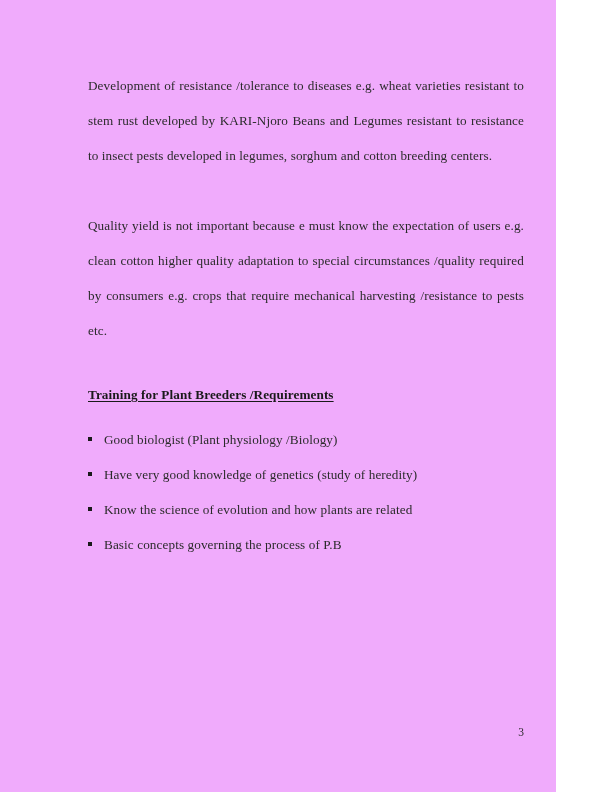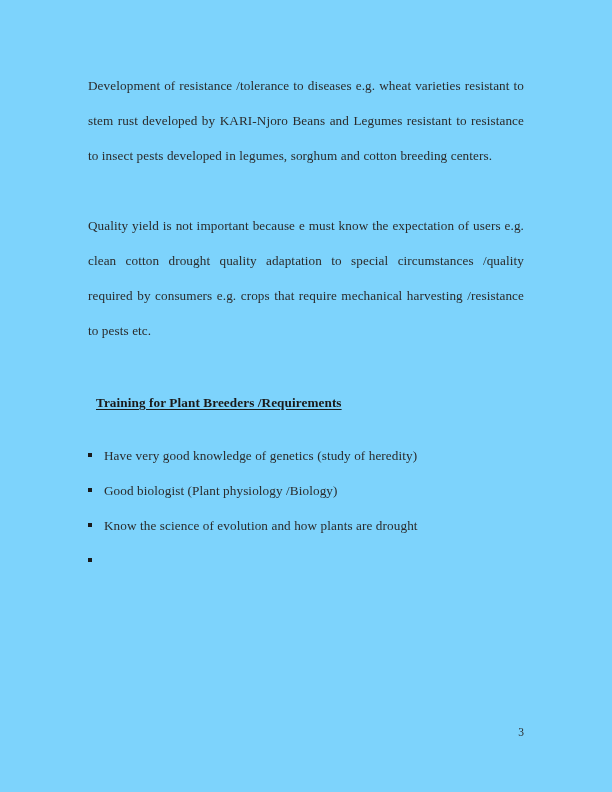--- a/index.html
+++ b/index.html
@@ -4,23 +4,23 @@
 <title>Plant Breeding Notes - Page 3</title>
 <style>
   html, body {
     margin: 0;
     padding: 0;
     background: #ffffff;
   }
 
   .page {
     position: relative;
-    width: 612px;
+    width: 556px;
     height: 792px;
-    background: #7dd3fc;
+    background: #f0abfc;
     overflow: hidden;
     font-family: "Liberation Serif", "DejaVu Serif", serif;
     color: #2b2b2b;
   }
 
   .content {
     position: absolute;
     left: 88px;
     top: 68px;
     width: 436px;
@@ -38,21 +38,21 @@
 
   .para-gap {
     height: 35px;
   }
 
   .heading-gap {
     height: 34px;
   }
 
   h2.section-heading {
-    margin: 8px;
+    margin: 0;
     font-size: 13.2px;
     line-height: 26px;
     font-weight: bold;
     text-decoration: underline;
     text-underline-offset: 2px;
     color: #1a1a1a;
     letter-spacing: 0.1px;
   }
 
   ul.bullet-list {
@@ -95,46 +95,47 @@
 <body>
 
 <div class="page">
 
   <div class="content">
 
     <p class="body-para">Development of resistance /tolerance to diseases e.g. wheat varieties resistant to stem rust developed by KARI-Njoro Beans and Legumes resistant to resistance to insect pests developed in legumes, sorghum and cotton breeding centers.</p>
 
     <div class="para-gap"></div>
 
-    <p class="body-para">Quality yield is not important because e must know the expectation of users e.g. clean cotton drought quality adaptation to special circumstances /quality required by consumers e.g. crops that require mechanical harvesting /resistance to pests etc.</p>
+    <p class="body-para">Quality yield is not important because e must know the expectation of users e.g. clean cotton higher quality adaptation to special circumstances /quality required by consumers e.g. crops that require mechanical harvesting /resistance to pests etc.</p>
 
     <div class="heading-gap"></div>
 
     <h2 class="section-heading">Training for Plant Breeders /Requirements</h2>
 
     <div style="height:14px"></div>
 
     <ul class="bullet-list">
       <li>
         <span class="bullet-marker"></span>
       </li>
       <li>
         <span class="bullet-marker"></span>
+        <span>Good biologist (Plant physiology /Biology)</span>
+      </li>
+      <li>
+        <span class="bullet-marker"></span>
         <span>Have very good knowledge of genetics (study of heredity)</span>
       </li>
       <li>
         <span class="bullet-marker"></span>
-        <span>Good biologist (Plant physiology /Biology)</span>
+        <span>Know the science of evolution and how plants are related</span>
       </li>
       <li>
         <span class="bullet-marker"></span>
-        <span>Know the science of evolution and how plants are drought</span>
-      </li>
-      <li>
-        <span class="bullet-marker"></span>
+        <span>Basic concepts governing the process of P.B</span>
       </li>
     </ul>
 
   </div>
 
   <div class="page-number">3</div>
 
 </div>
 
 </body></html>

